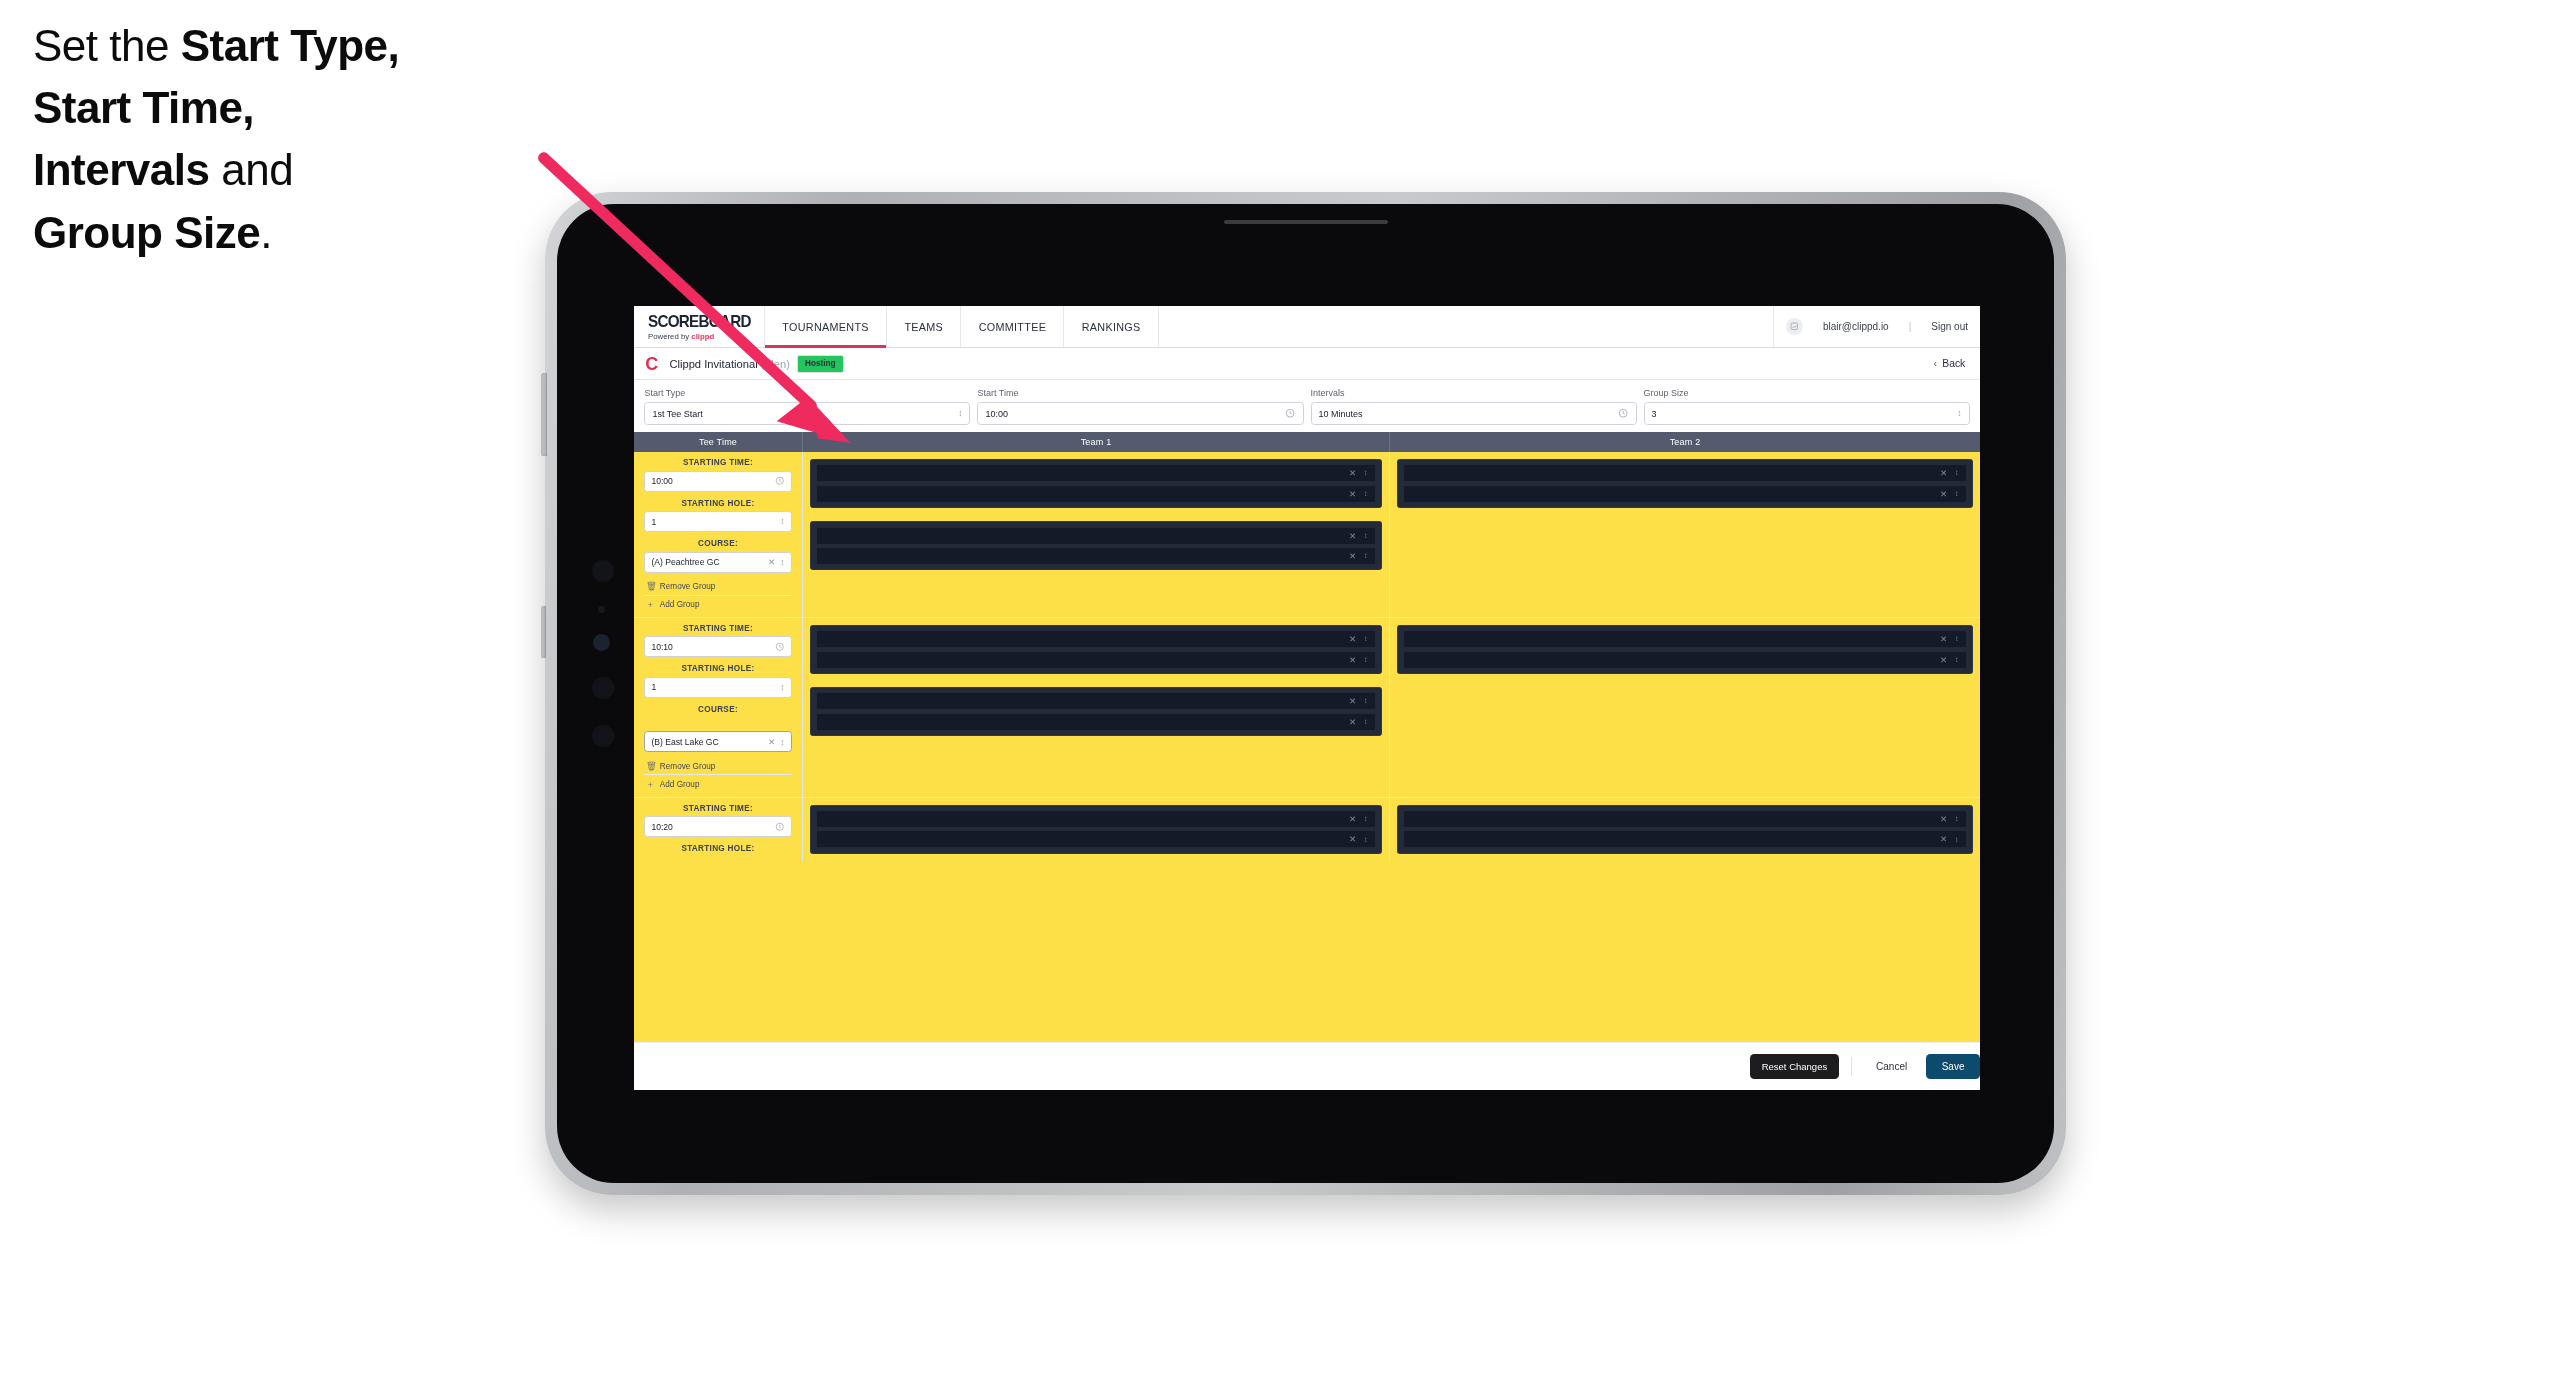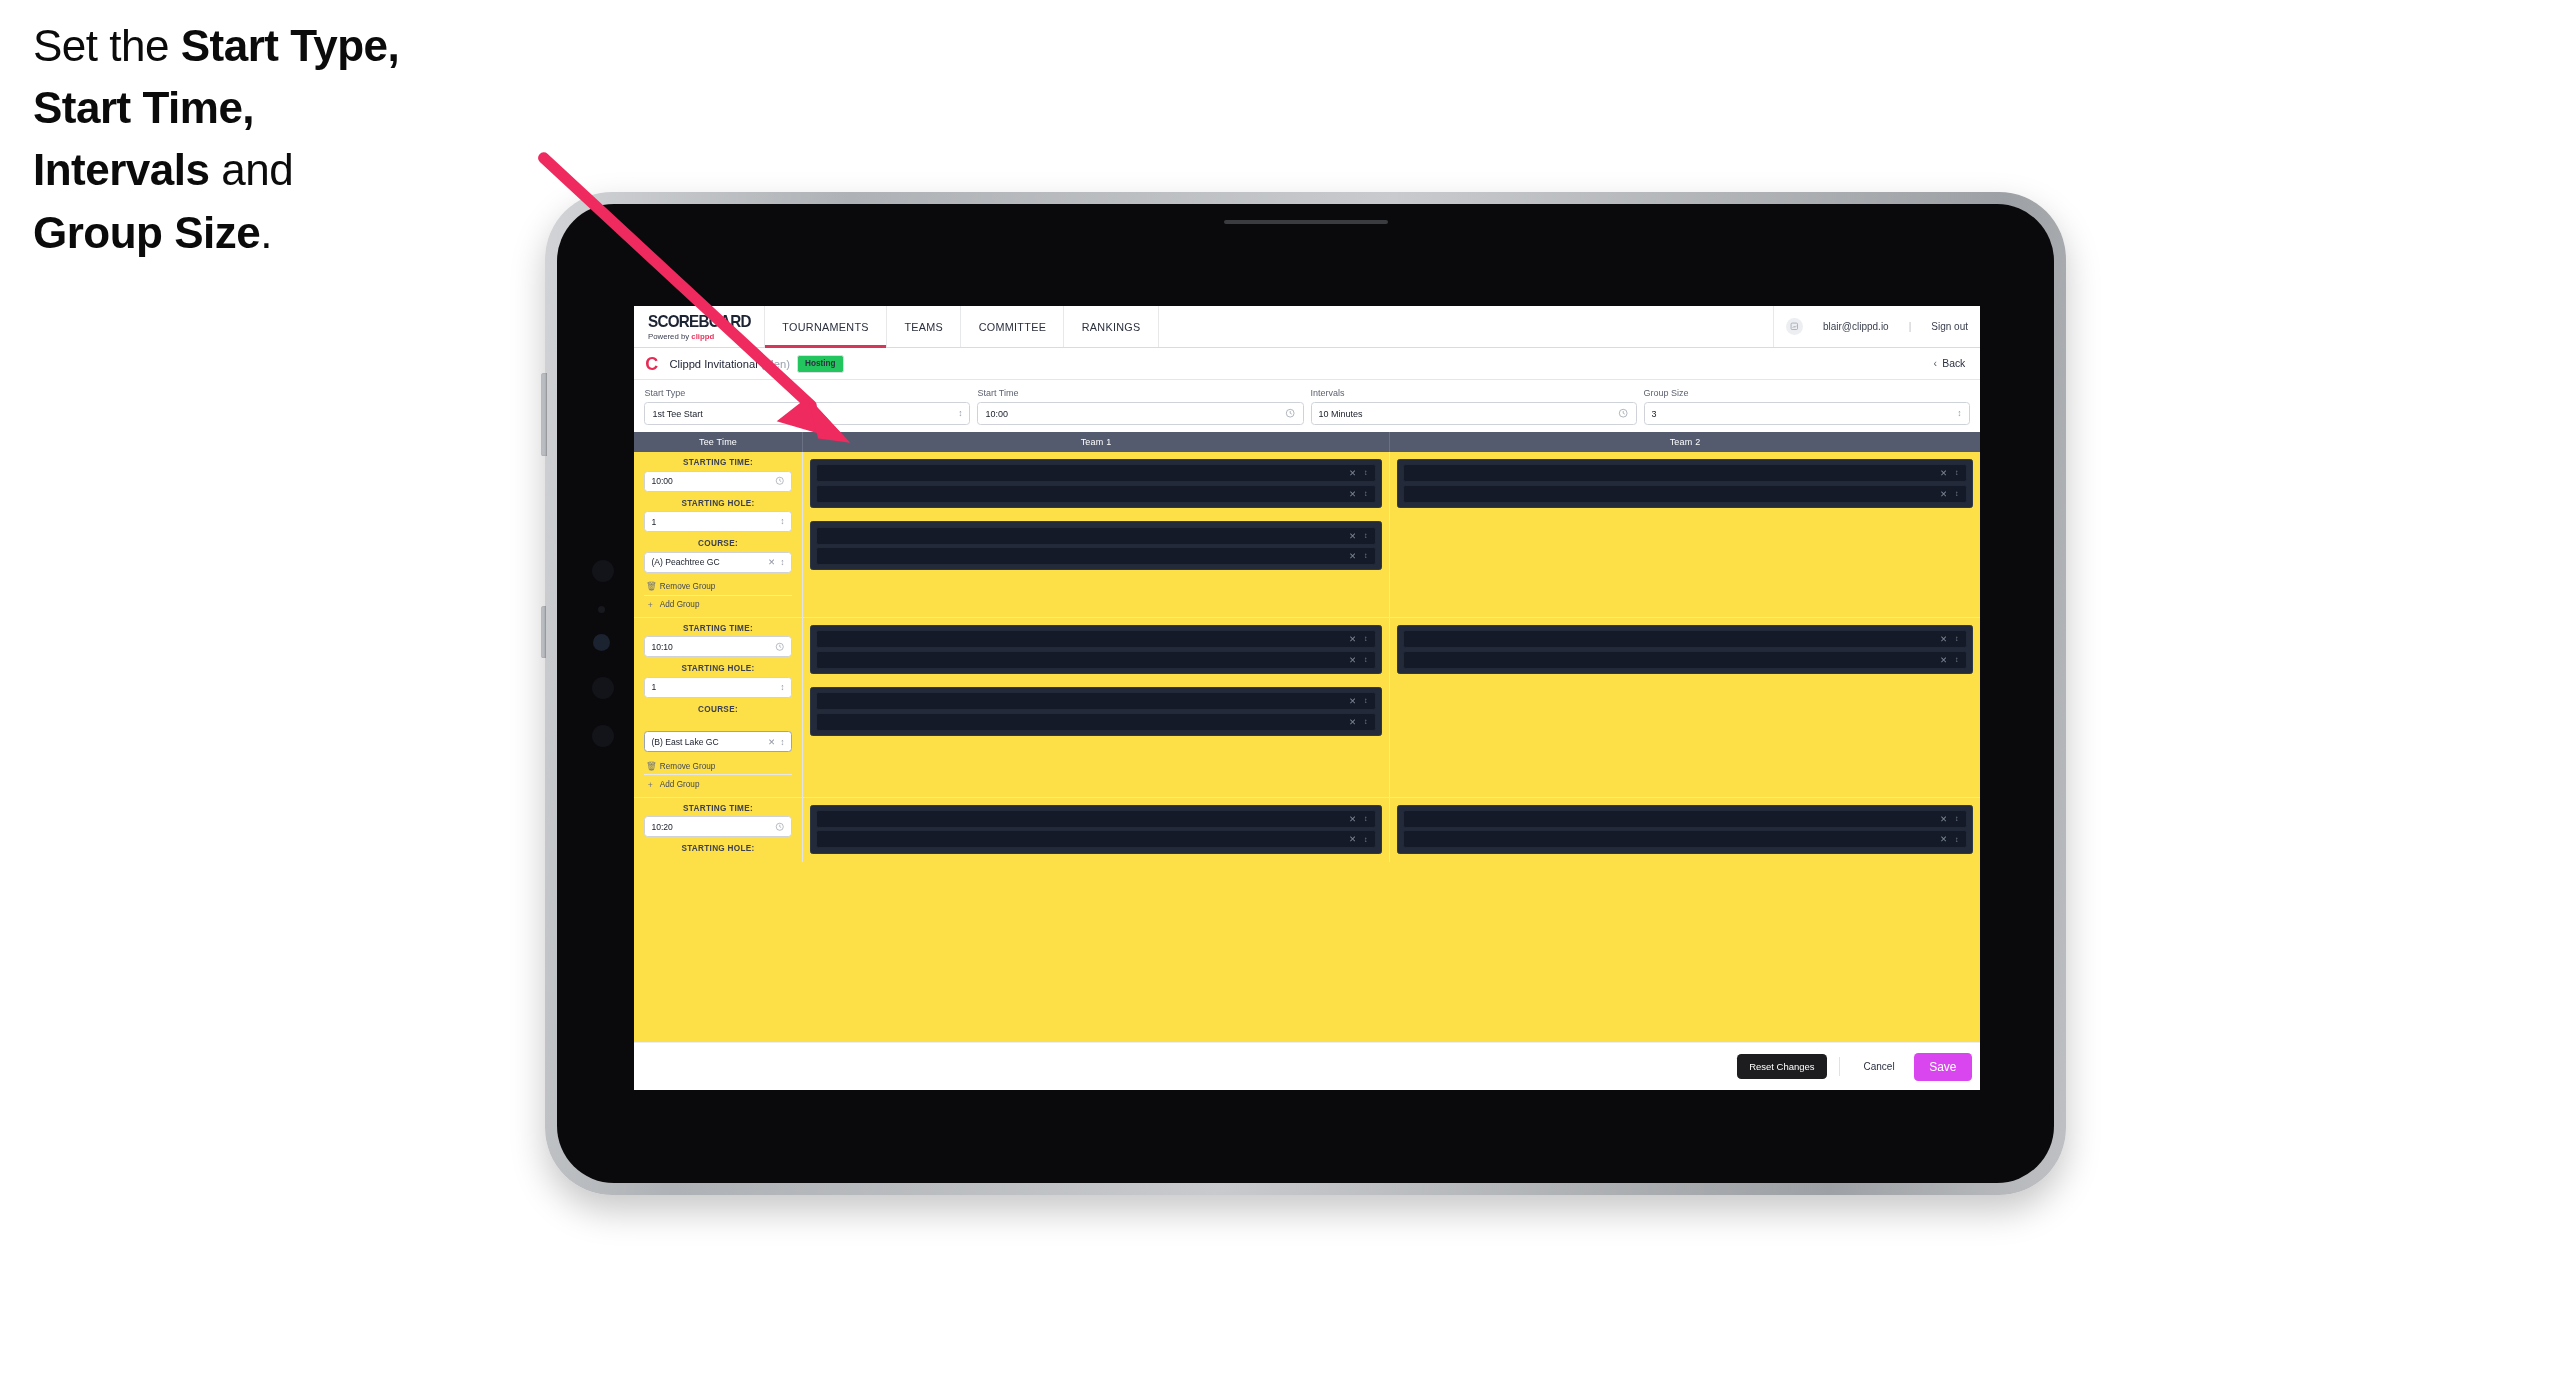--- a/index.html
+++ b/index.html
@@ -191,30 +191,30 @@
     background:#141a27; border:0.9px solid #222a3a; border-radius:2.6px;
     height: 18px; display:flex; align-items:center; justify-content:flex-end;
     padding-right: 7px; gap: 7.8px;
   }
   .prow .x  { color:#7b8494; font-size: 8.6px; cursor:pointer; }
   .prow .st { color:#7b8494; font-size: 7.8px; line-height:1; cursor:pointer; }
 
   
   .app-footer {
     height: 48px; background:#fff; display:flex; align-items:center; justify-content:flex-end;
-    gap: 0; padding-right: 8px; flex: 0 0 auto; border-top:0.9px solid #eceef1;
+    gap: 0; padding-right: 0; flex: 0 0 auto; border-top:0.9px solid #eceef1;
   }
   .btn-reset {
     background:#1d1d1f; color:#fff; border-radius:4.3px; font-size:9.5px;
     padding: 7px 12px; cursor:pointer;
   }
   .foot-div { width:0.9px; height:19px; background:#e0e2e6; margin: 0 12px; }
   .btn-cancel { color:#2b3040; font-size:10px; padding: 7px 12px; cursor:pointer; }
   .btn-save {
-    background:#d946ef; color:#fff; border-radius:4.3px; font-size:12px;
+    background:#0c4a6e; color:#fff; border-radius:4.3px; font-size:10px;
     padding: 7px 15.5px; margin-left:7px; cursor:pointer;
   }
 
   
   .arrow-svg { position:absolute; left:0; top:0; width:2576px; height:1386px; pointer-events:none; }
 </style>
 </head>
 <body>
 
 <div id="root">

